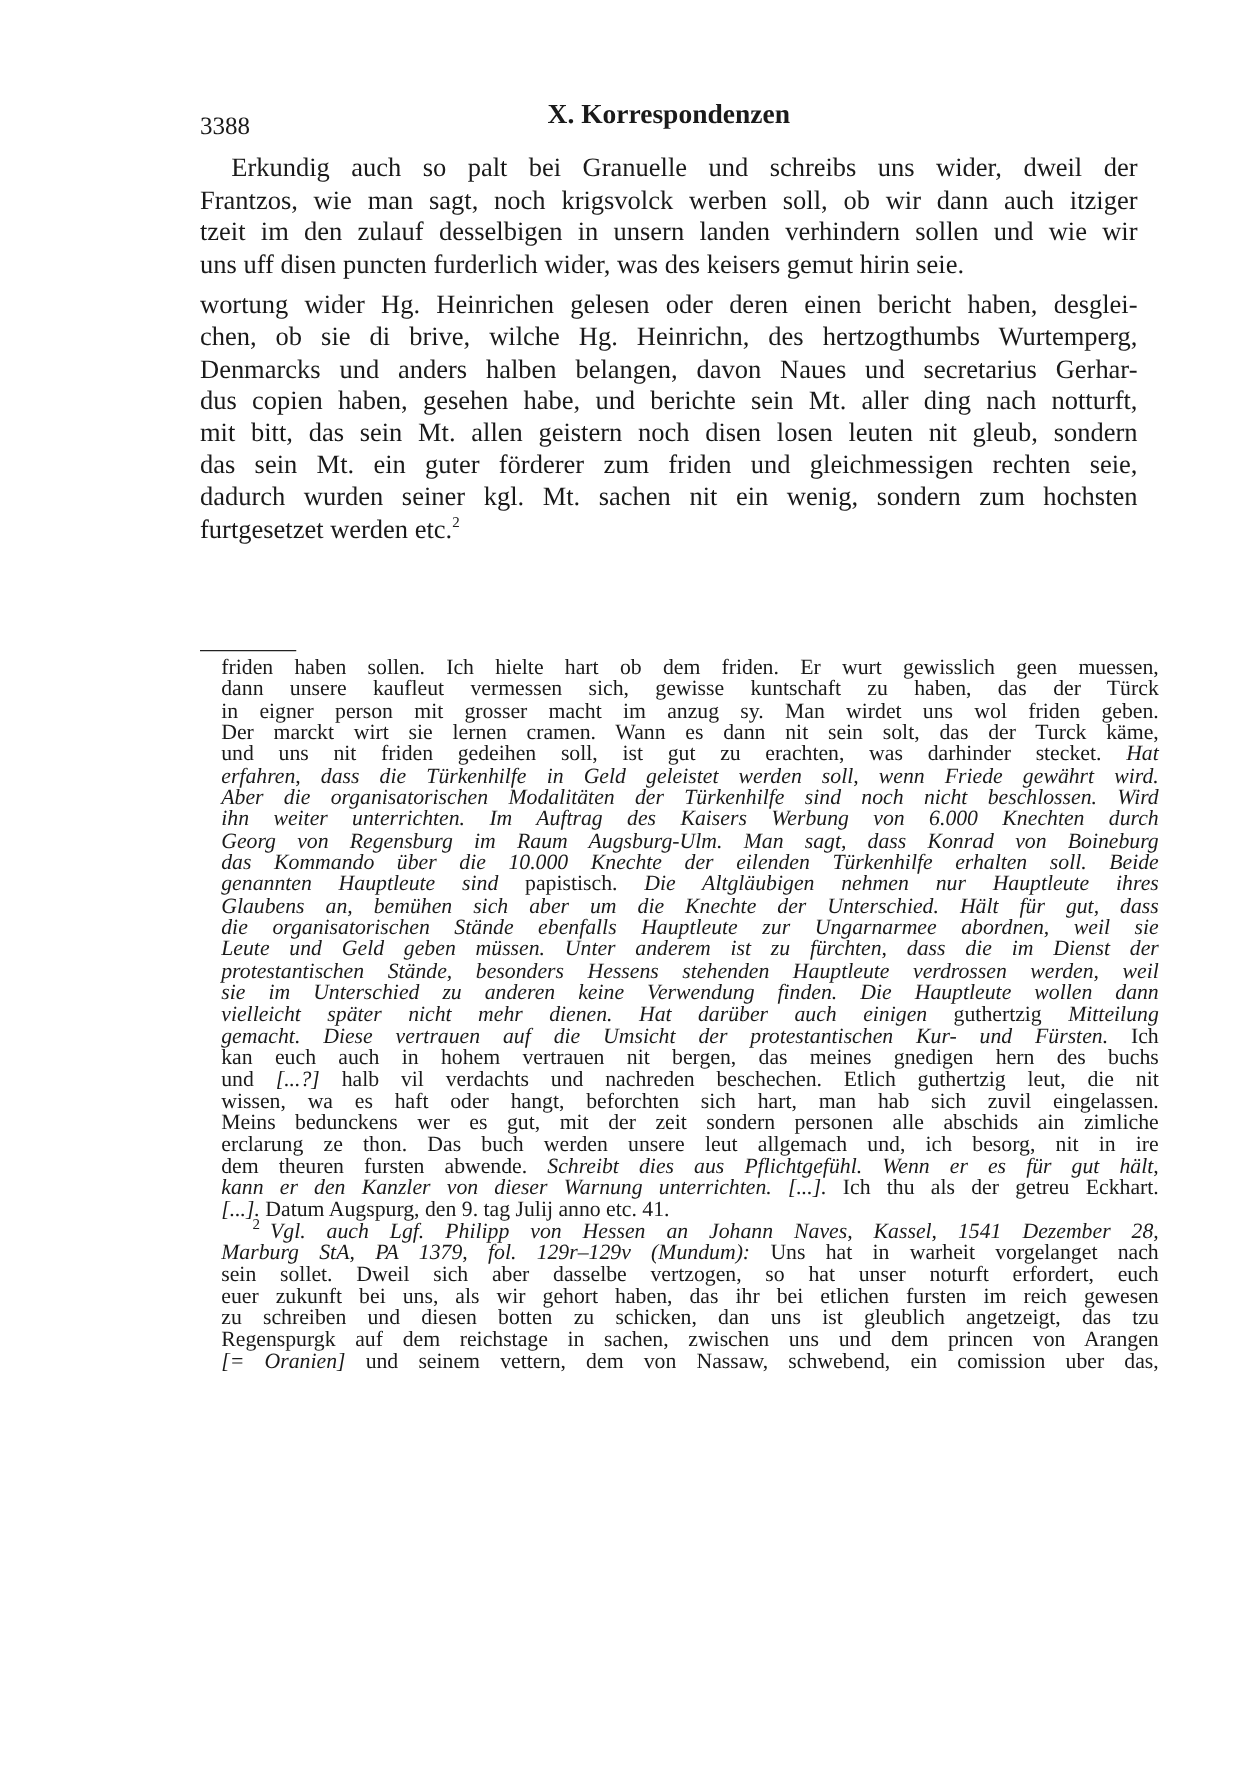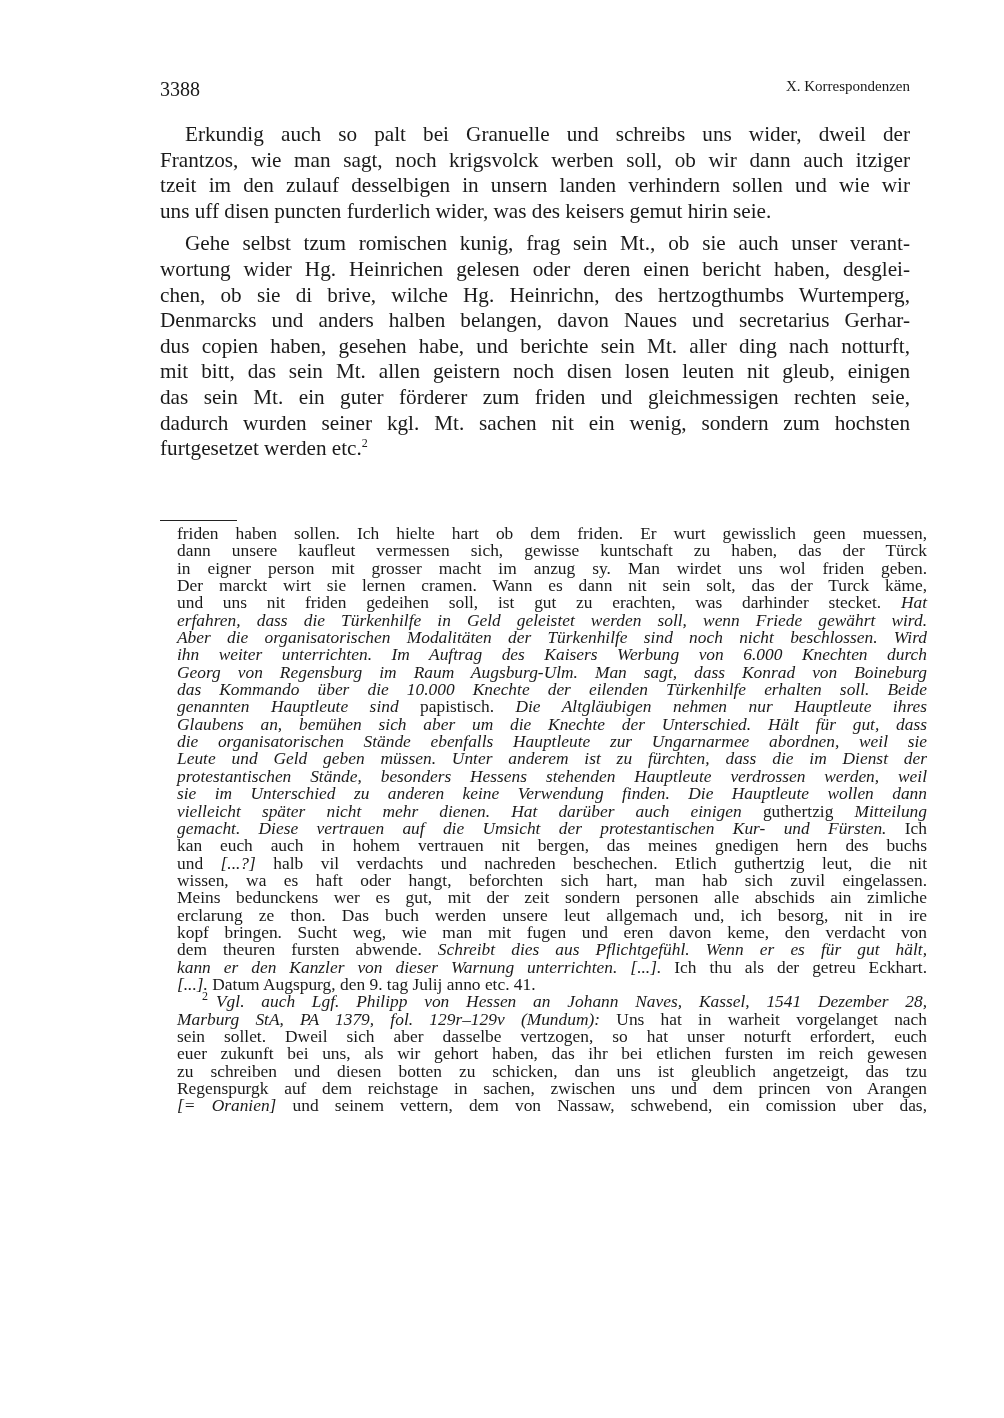--- a/index.html
+++ b/index.html
@@ -1,20 +1,20 @@
 <!DOCTYPE html>
 <html><head>
 <meta charset="utf-8">
 <style>
   html, body { margin:0; padding:0; background:#ffffff; }
   body { width:1004px; height:1418px; position:relative; overflow:hidden; color:#1a1a1a; font-family:"Liberation Serif", "DejaVu Serif", serif; }
   .page { position:absolute; left:160px; top:78px; width:750px; }
   .header { position:relative; height:30px; font-size:20px; }
-  .header .num { position:absolute; left:0; top:0; }
-  .header .title { position:absolute; left:0; right:0; top:0; text-align:right; font-size:15px; }
+  .header .num { position:absolute; left:0; top:12px; }
+  .header .title { position:absolute; left:0; right:0; top:0; text-align:center; font-size:22px;font-weight:bold; }
   .main { position:absolute; left:0; top:44px; width:750px; font-size:21.2px; line-height:25.6px; }
   .line { display:block; white-space:nowrap; text-align:justify; text-align-last:justify; height:25.6px; }
   .line.last { text-align-last:left; }
   .indent { padding-left:25px; }
   .para2 { margin-top:7px; }
   .rule { position:absolute; left:0; top:442px; width:77px; height:1px; background:#222; }
   .notes { position:absolute; left:17px; top:447px; width:750px; font-size:17.4px; line-height:17.35px; }
   .notes .line { height:17.35px; }
   i { font-style:italic; }
   sup { font-size:12px; vertical-align:super; line-height:0; }
@@ -30,26 +30,25 @@
   </div>
 
   <div class="main">
     <div id="para-0">
         <span class="line indent"><span>Erkundig auch so palt bei Granuelle und schreibs uns wider, dweil der</span></span>
         <span class="line"><span>Frantzos, wie man sagt, noch krigsvolck werben soll, ob wir dann auch itziger</span></span>
         <span class="line"><span>tzeit im den zulauf desselbigen in unsern landen verhindern sollen und wie wir</span></span>
         <span class="line last"><span>uns uff disen puncten furderlich wider, was des keisers gemut hirin seie.</span></span>
       </div>
     <div id="para-1" class="para2">
-        <span class="line indent"><span>Gehe selbst tzum romischen kunig, frag sein Mt., ob sie auch unser verant-</span></span>
         <span class="line"><span>wortung wider Hg. Heinrichen gelesen oder deren einen bericht haben, desglei-</span></span>
         <span class="line"><span>chen, ob sie di brive, wilche Hg. Heinrichn, des hertzogthumbs Wurtemperg,</span></span>
         <span class="line"><span>Denmarcks und anders halben belangen, davon Naues und secretarius Gerhar-</span></span>
         <span class="line"><span>dus copien haben, gesehen habe, und berichte sein Mt. aller ding nach notturft,</span></span>
-        <span class="line"><span>mit bitt, das sein Mt. allen geistern noch disen losen leuten nit gleub, einigen</span></span>
+        <span class="line"><span>mit bitt, das sein Mt. allen geistern noch disen losen leuten nit gleub, sondern</span></span>
         <span class="line"><span>das sein Mt. ein guter förderer zum friden und gleichmessigen rechten seie,</span></span>
         <span class="line"><span>dadurch wurden seiner kgl. Mt. sachen nit ein wenig, sondern zum hochsten</span></span>
         <span class="line last"><span>furtgesetzet werden etc.</span><sup>2</sup></span>
       </div>
   </div>
 
   <div class="rule"></div>
 
   <div class="notes">
     <div id="fn-cont">
@@ -69,21 +68,20 @@
         <span class="line"><i>Leute und Geld geben müssen. Unter anderem ist zu fürchten, dass die im Dienst der</i></span>
         <span class="line"><i>protestantischen Stände, besonders Hessens stehenden Hauptleute verdrossen werden, weil</i></span>
         <span class="line"><i>sie im Unterschied zu anderen keine Verwendung finden. Die Hauptleute wollen dann</i></span>
         <span class="line"><i>vielleicht später nicht mehr dienen. Hat darüber auch einigen</i><span> guthertzig </span><i>Mitteilung</i></span>
         <span class="line"><i>gemacht. Diese vertrauen auf die Umsicht der protestantischen Kur- und Fürsten.</i><span> Ich</span></span>
         <span class="line"><span>kan euch auch in hohem vertrauen nit bergen, das meines gnedigen hern des buchs</span></span>
         <span class="line"><span>und </span><i>[...?]</i><span> halb vil verdachts und nachreden beschechen. Etlich guthertzig leut, die nit</span></span>
         <span class="line"><span>wissen, wa es haft oder hangt, beforchten sich hart, man hab sich zuvil eingelassen.</span></span>
         <span class="line"><span>Meins bedunckens wer es gut, mit der zeit sondern personen alle abschids ain zimliche</span></span>
         <span class="line"><span>erclarung ze thon. Das buch werden unsere leut allgemach und, ich besorg, nit in ire</span></span>
-        <span class="line"><span>kopf bringen. Sucht weg, wie man mit fugen und eren davon keme, den verdacht von</span></span>
         <span class="line"><span>dem theuren fursten abwende. </span><i>Schreibt dies aus Pflichtgefühl. Wenn er es für gut hält,</i></span>
         <span class="line"><i>kann er den Kanzler von dieser Warnung unterrichten. [...].</i><span> Ich thu als der getreu Eckhart.</span></span>
         <span class="line last"><i>[...].</i><span> Datum Augspurg, den 9. tag Julij anno etc. 41.</span></span>
       </div>
     <div id="fn-2">
         <span class="line indent"><span class="fnnum">2</span><i>Vgl. auch Lgf. Philipp von Hessen an Johann Naves, Kassel, 1541 Dezember 28,</i></span>
         <span class="line"><i>Marburg StA, PA 1379, fol. 129r–129v (Mundum):</i><span> Uns hat in warheit vorgelanget nach</span></span>
         <span class="line"><span>sein sollet. Dweil sich aber dasselbe vertzogen, so hat unser noturft erfordert, euch</span></span>
         <span class="line"><span>euer zukunft bei uns, als wir gehort haben, das ihr bei etlichen fursten im reich gewesen</span></span>
         <span class="line"><span>zu schreiben und diesen botten zu schicken, dan uns ist gleublich angetzeigt, das tzu</span></span>

